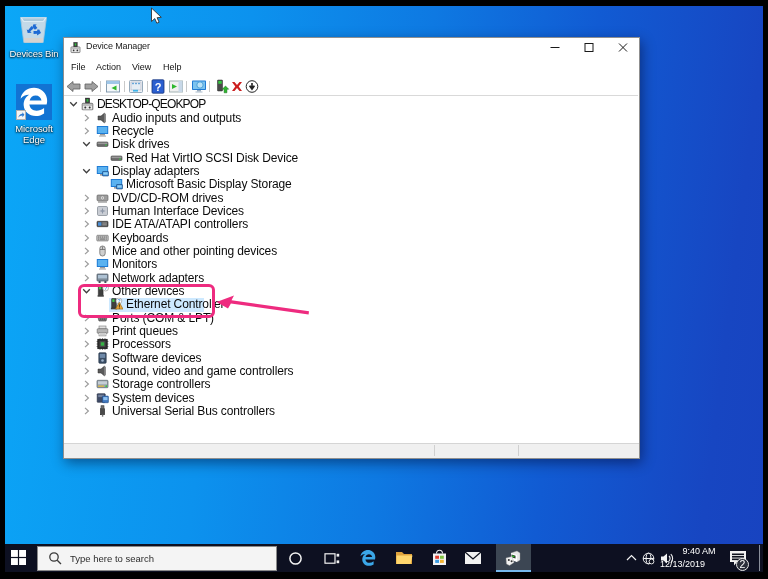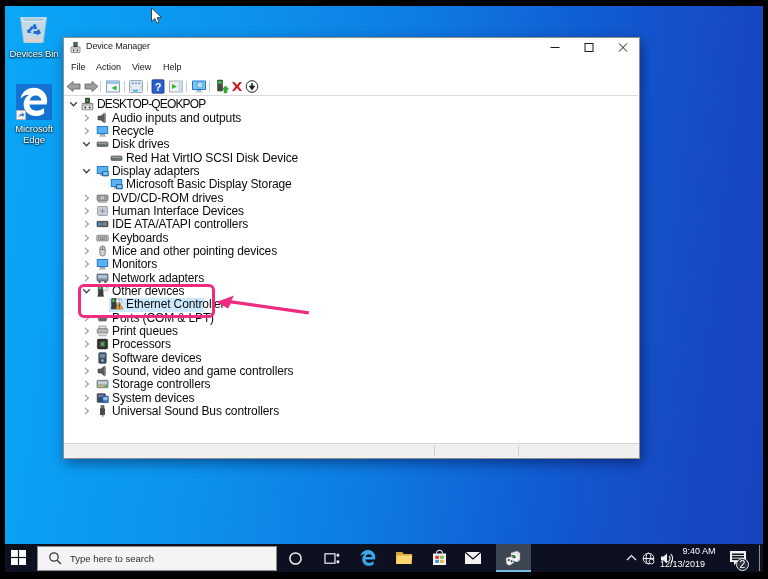--- a/index.html
+++ b/index.html
@@ -472,21 +472,21 @@
         </svg></div>
       <div class="tx" style="left:48px">System devices</div>
     </div>
 <div class="row" style="top:308.52px">
       <div class="ch" style="left:17px"><svg width="11" height="11" viewBox="0 0 11 11">
           <path d="M4 2.4 L7.4 5.5 L4 8.6" fill="none" stroke="#9b9b9b" stroke-width="1.2"></path>
         </svg></div>
       <div class="ic" style="left:32px"><svg width="13" height="13" viewBox="0 0 13 13">
           <use href="#i-usb"></use>
         </svg></div>
-      <div class="tx" style="left:48px">Universal Sound Bus controllers</div>
+      <div class="tx" style="left:48px">Universal Serial Bus controllers</div>
     </div>
 </div>
 
 <div style="position:absolute;left:64px;top:443px;width:575px;height:15px;background:#f0f0f0;border-top:1px solid #d5d5d5;box-sizing:border-box"></div>
 <div style="position:absolute;left:434px;top:445px;width:1px;height:11px;background:#d0d0d0"></div>
 <div style="position:absolute;left:518px;top:445px;width:1px;height:11px;background:#d0d0d0"></div>
 
 <div style="position:absolute;left:78px;top:283.5px;width:137px;height:34.5px;border:3px solid #ee2b7f;border-radius:6px;box-sizing:border-box"></div>
 <svg style="position:absolute;left:214px;top:294px" width="100" height="22" viewBox="0 0 100 22">
     <path d="M2.5 8 L20 1.5 L17.5 6.3 L95 17.2 L94.6 20.4 L16.9 9.6 L14 14.5 Z" fill="#ee2b7f"></path>

